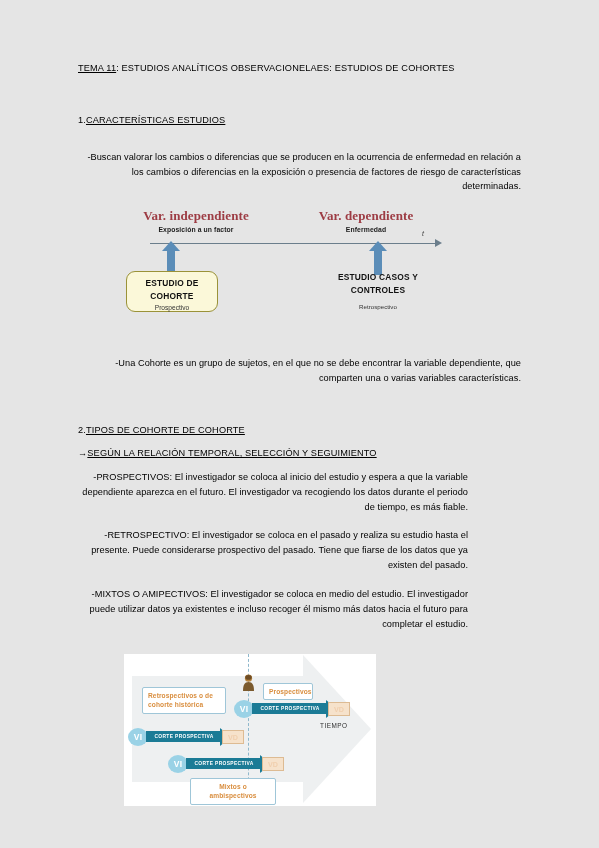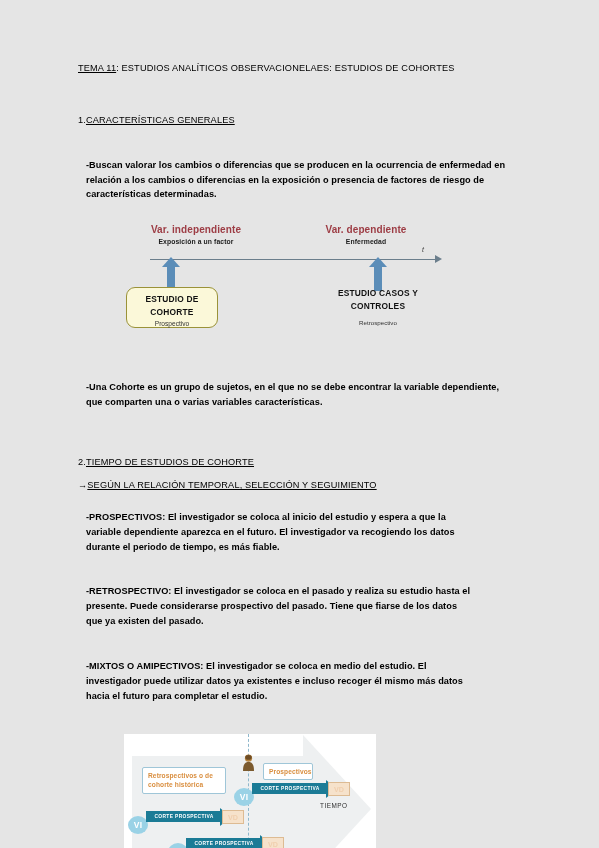--- a/index.html
+++ b/index.html
@@ -46,23 +46,22 @@
     letter-spacing: 0.15px;
     margin: 0;
     font-weight: 400;
   }
   .h-sec .u { text-decoration: underline; }
 
   p.body {
     font-size: 9.2px;
     line-height: 1.62;
     letter-spacing: 0.05px;
-    margin: 8px;
-    text-align: left;
-    font-weight: bold;
+    margin: 0;
+    text-align: right;
   }
   .indent {
     margin-left: 42px;
     width: 390px;
   }
   .sp-xs { height: 9px; }
   .sp-s  { height: 14px; }
   .sp-m  { height: 22px; }
   .sp-l  { height: 30px; }
   .sp-xl { height: 38px; }
@@ -75,23 +74,24 @@
     margin-left: 44px;
   }
   .f1-lbl {
     position: absolute;
     text-align: center;
     line-height: 1.25;
   }
   .f1-lbl .big {
     display: block;
     color: #9d3c44;
-    font-size: 10px;
+    font-size: 13px;
     font-weight: 700;
     letter-spacing: 0.1px;
+    font-family: Liberation Serif, serif;
   }
   .f1-lbl .sm {
     display: block;
     color: #1c1c1c;
     font-size: 6.8px;
     font-weight: 700;
     letter-spacing: 0.1px;
     margin-top: 1px;
   }
   .f1-axis {
@@ -243,21 +243,20 @@
     left: 0; top: 0;
     width: 20px; height: 18px;
     border-radius: 50%;
     background: #9ad2e6;
     color: #ffffff;
     font-size: 8.5px;
     font-weight: 700;
     text-align: center;
     line-height: 18px;
     letter-spacing: 0.3px;
-    margin-top: 8px;
   }
   .f2-bar {
     position: absolute;
     top: 3.5px;
     height: 11px;
     background: #1b7b96;
     color: #ffffff;
     font-size: 4.9px;
     font-weight: 700;
     letter-spacing: 0.35px;
@@ -298,21 +297,21 @@
 </head>
 <body>
 
 <div class="page">
   <div class="content">
 
     <div class="h-title"><span class="u">TEMA 11</span><span>: ESTUDIOS ANALÍTICOS OBSERVACIONELAES: ESTUDIOS DE COHORTES</span></div>
 
     <div class="sp-xl"></div>
 
-    <div class="h-sec"><span>1.</span><span class="u">CARACTERÍSTICAS GENERALES</span></div>
+    <div class="h-sec"><span>1.</span><span class="u">CARACTERÍSTICAS ESTUDIOS</span></div>
 
     <div class="sp-m"></div>
 
     <p class="body">-Buscan valorar los cambios o diferencias que se producen en la ocurrencia de enfermedad en relación a los cambios o diferencias en la exposición o presencia de factores de riesgo de características determinadas.</p>
 
     <div class="sp-s"></div>
 
     <div class="fig1">
 
       <div class="f1-lbl" style="left:14px; top:0px; width:120px;">
@@ -355,21 +354,21 @@
 
     <div class="sp-l"></div>
 
 
     <div class="sp-s"></div>
 
     <p class="body">-Una Cohorte es un grupo de sujetos, en el que no se debe encontrar la variable dependiente, que comparten una o varias variables características.</p>
 
     <div class="sp-xl"></div>
 
-    <div class="h-sec"><span>2.</span><span class="u">TIEMPO DE ESTUDIOS DE COHORTE</span></div>
+    <div class="h-sec"><span>2.</span><span class="u">TIPOS DE COHORTE DE COHORTE</span></div>
 
     <div class="sp-xs"></div>
 
     <div class="h-sec"><span>→</span><span class="u">SEGÚN LA RELACIÓN TEMPORAL, SELECCIÓN Y SEGUIMIENTO</span></div>
 
     <div class="sp-xs"></div>
 
     <p class="body indent">-PROSPECTIVOS: El investigador se coloca al inicio del estudio y espera a que la variable dependiente aparezca en el futuro. El investigador va recogiendo los datos durante el periodo de tiempo, es más fiable.</p>
 
     <div class="sp-s"></div>

